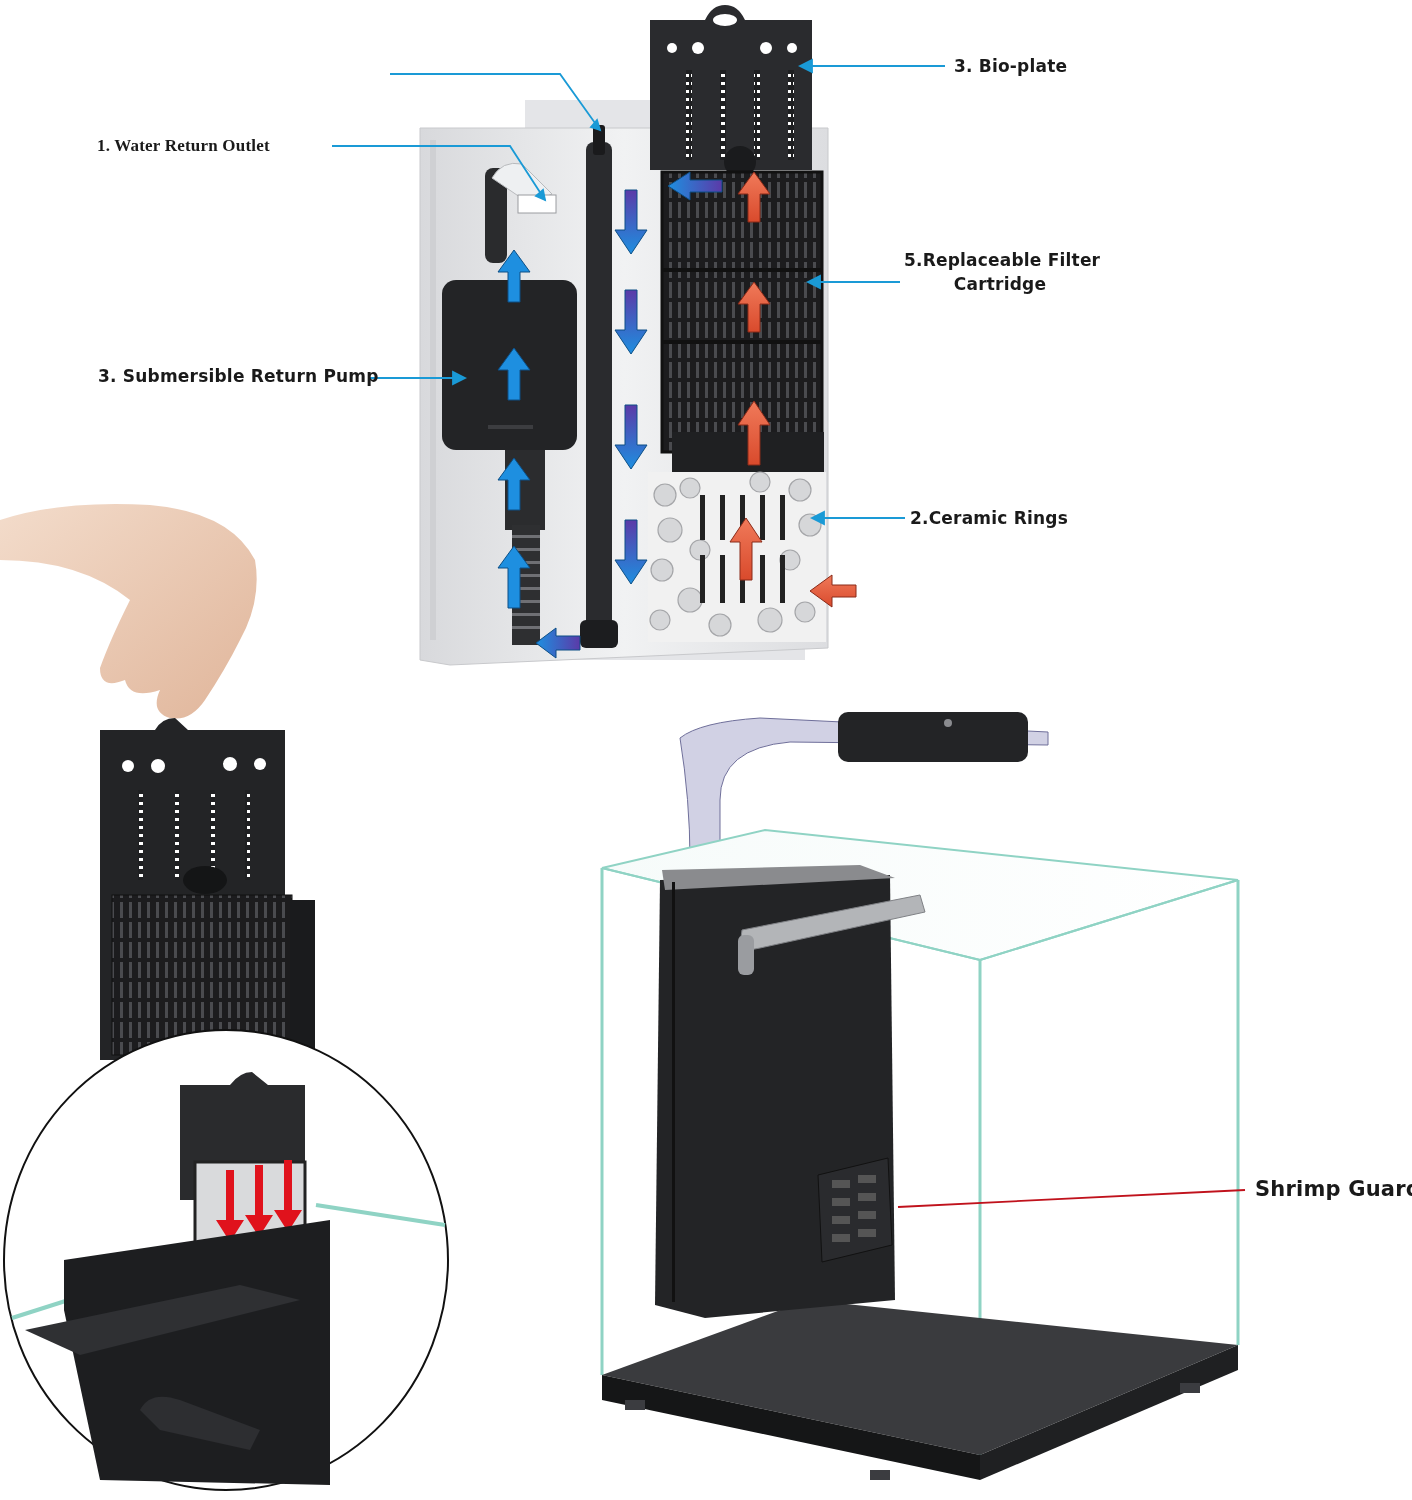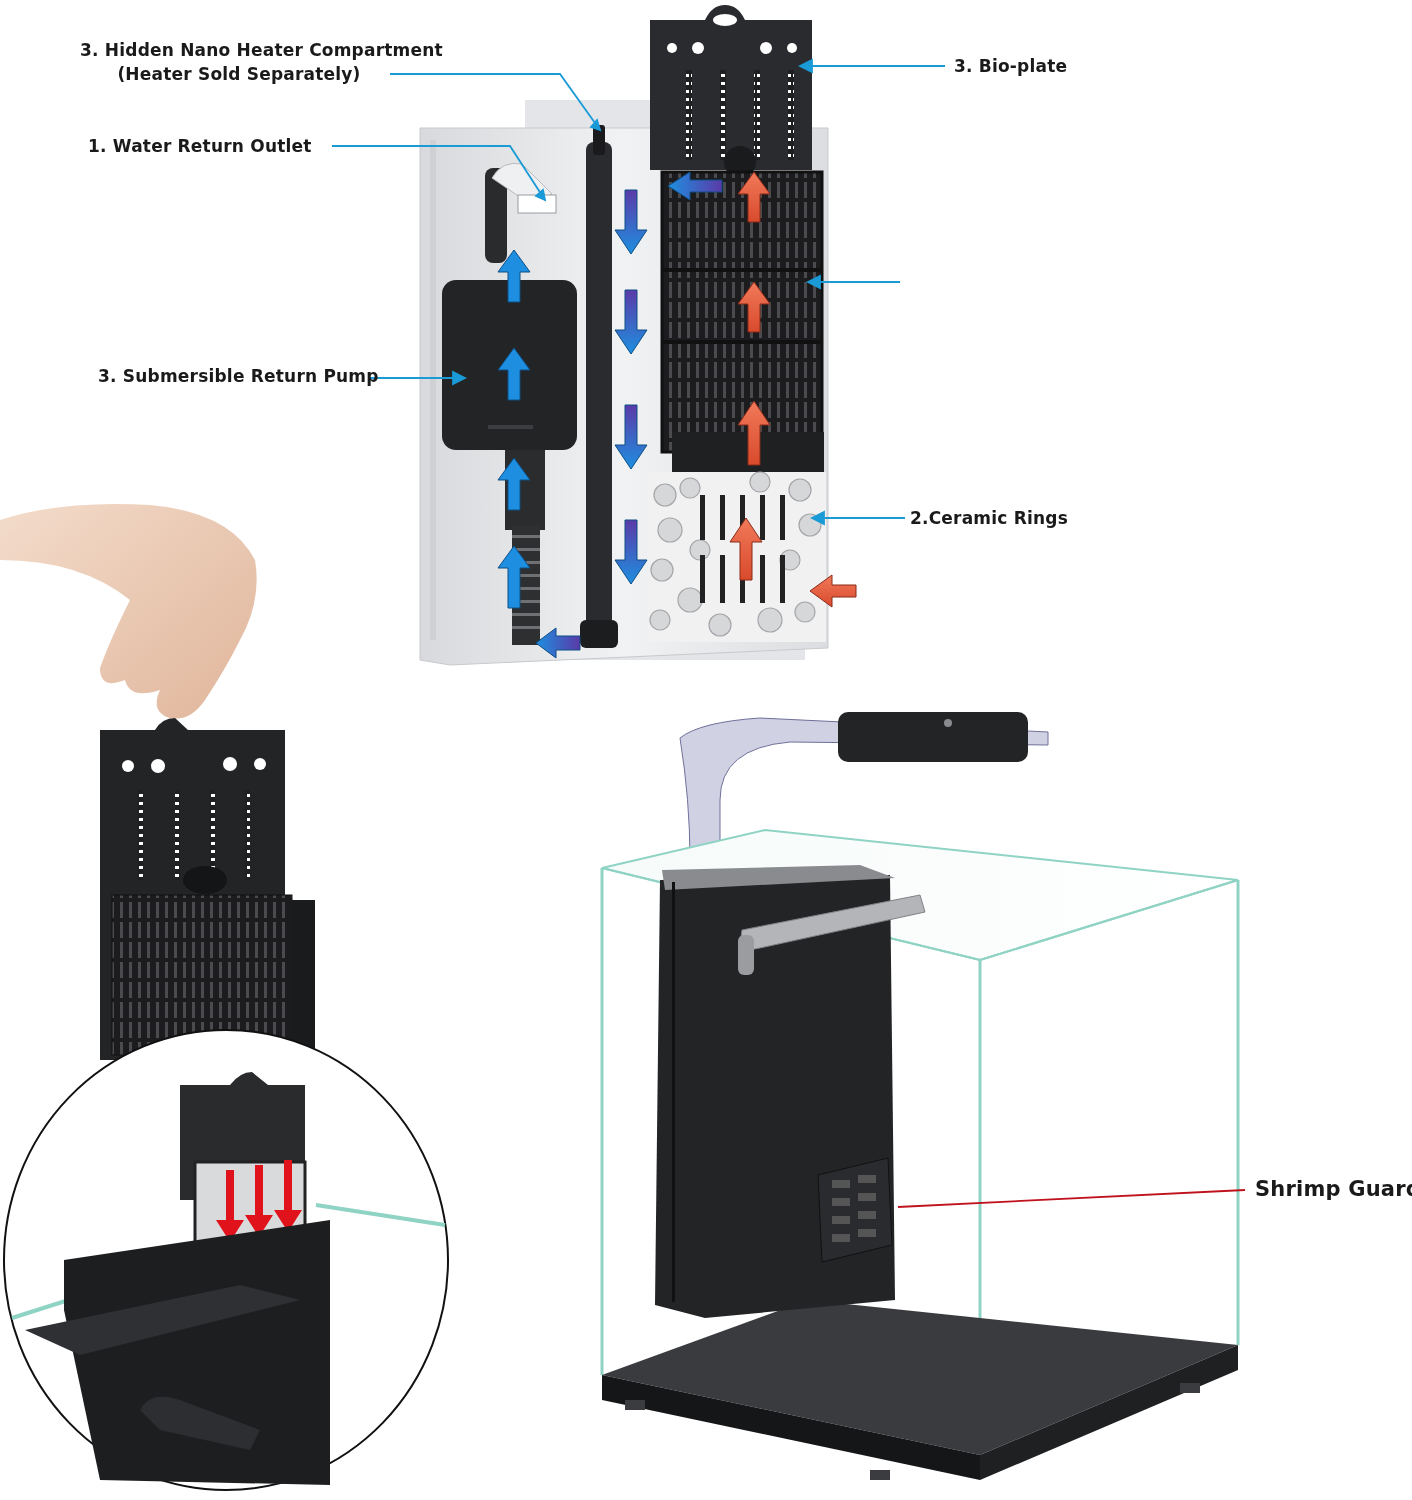--- a/index.html
+++ b/index.html
@@ -241,22 +241,22 @@
           <rect x="858" y="1193" width="18" height="8"></rect>
         <rect x="832" y="1216" width="18" height="8"></rect>
           <rect x="858" y="1211" width="18" height="8"></rect>
         <rect x="832" y="1234" width="18" height="8"></rect>
           <rect x="858" y="1229" width="18" height="8"></rect>
       </g>
       <line x1="898" y1="1207" x2="1245" y2="1190" stroke="#c0121c" stroke-width="1.8"></line>
     </g>
   </svg>
 
-  <div class="label center" style="left:80px; top:38px; width:318px;">
-    <div>3. Hidden Nano Heater Compartment</div>
-    <div>(Heater Sold Separately)</div>
-  </div>
-  <div class="label" style="left:88px; top:134px;">1. Water Return Outlet</div>
+  <div class="label" style="left:97px; top:134px;font-family:Liberation Serif, serif;">1. Water Return Outlet</div>
   <div class="label" style="left:98px; top:364px;">3. Submersible Return Pump</div>
   <div class="label" style="left:954px; top:54px;">3. Bio-plate</div>
+  <div class="label center" style="left:904px; top:248px; width:192px;">
+    <div>5.Replaceable Filter</div>
+    <div>Cartridge</div>
+  </div>
   <div class="label" style="left:910px; top:506px;">2.Ceramic Rings</div>
   <div class="label big" style="left:1255px; top:1177px;">Shrimp Guard</div>
 </div>
 
 </body></html>

